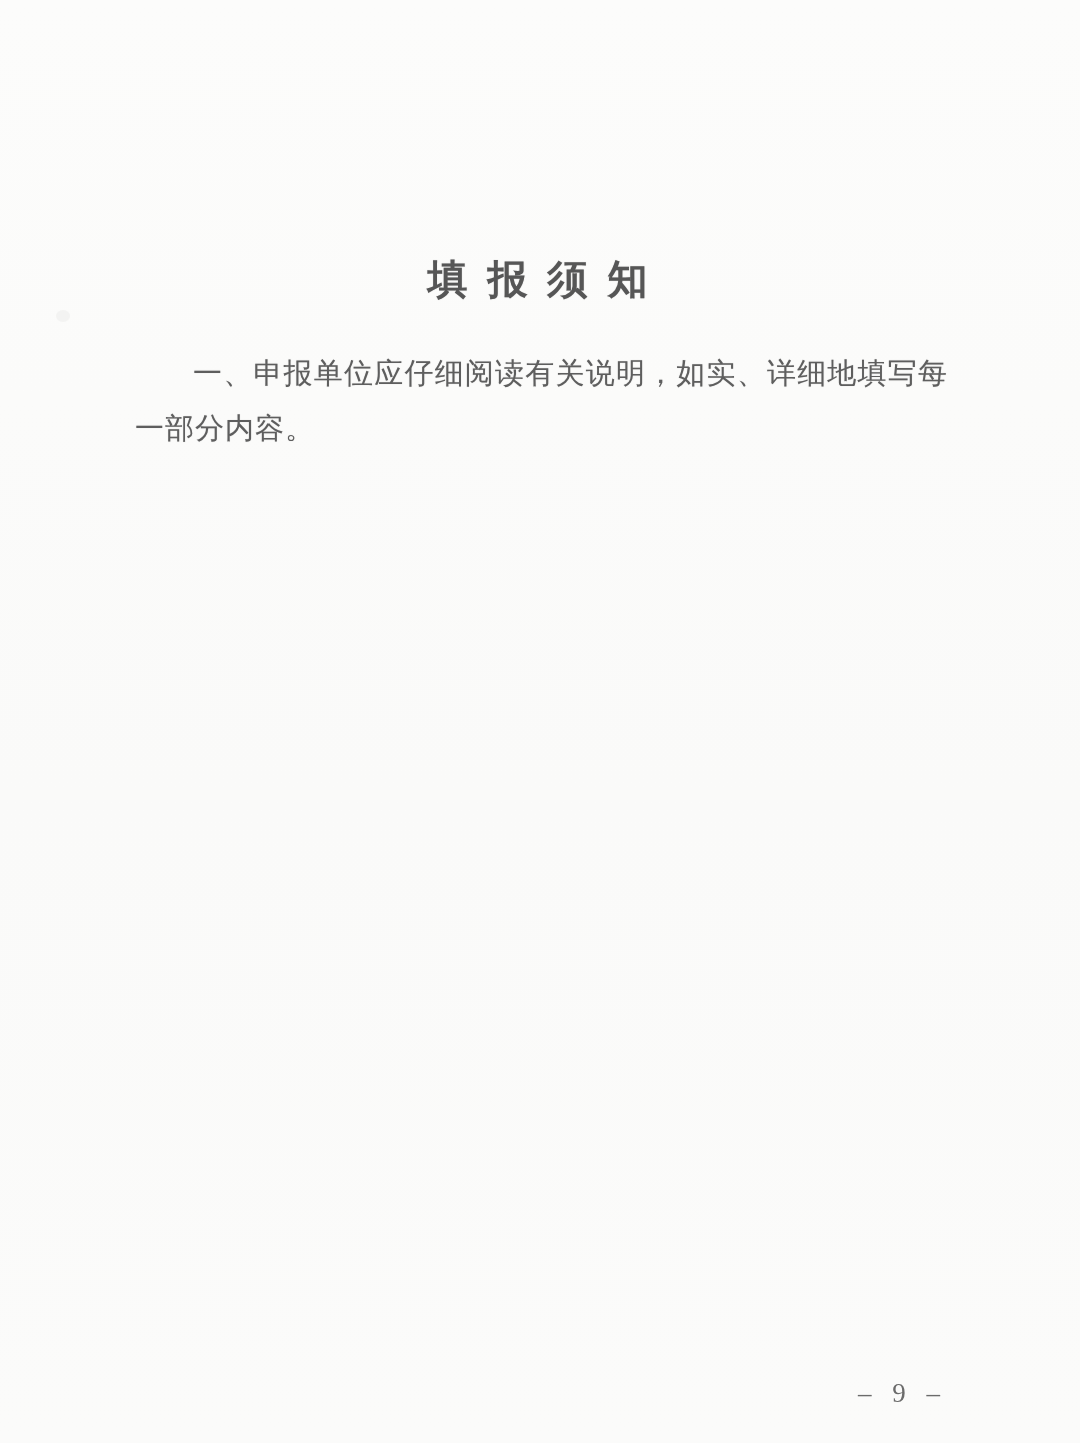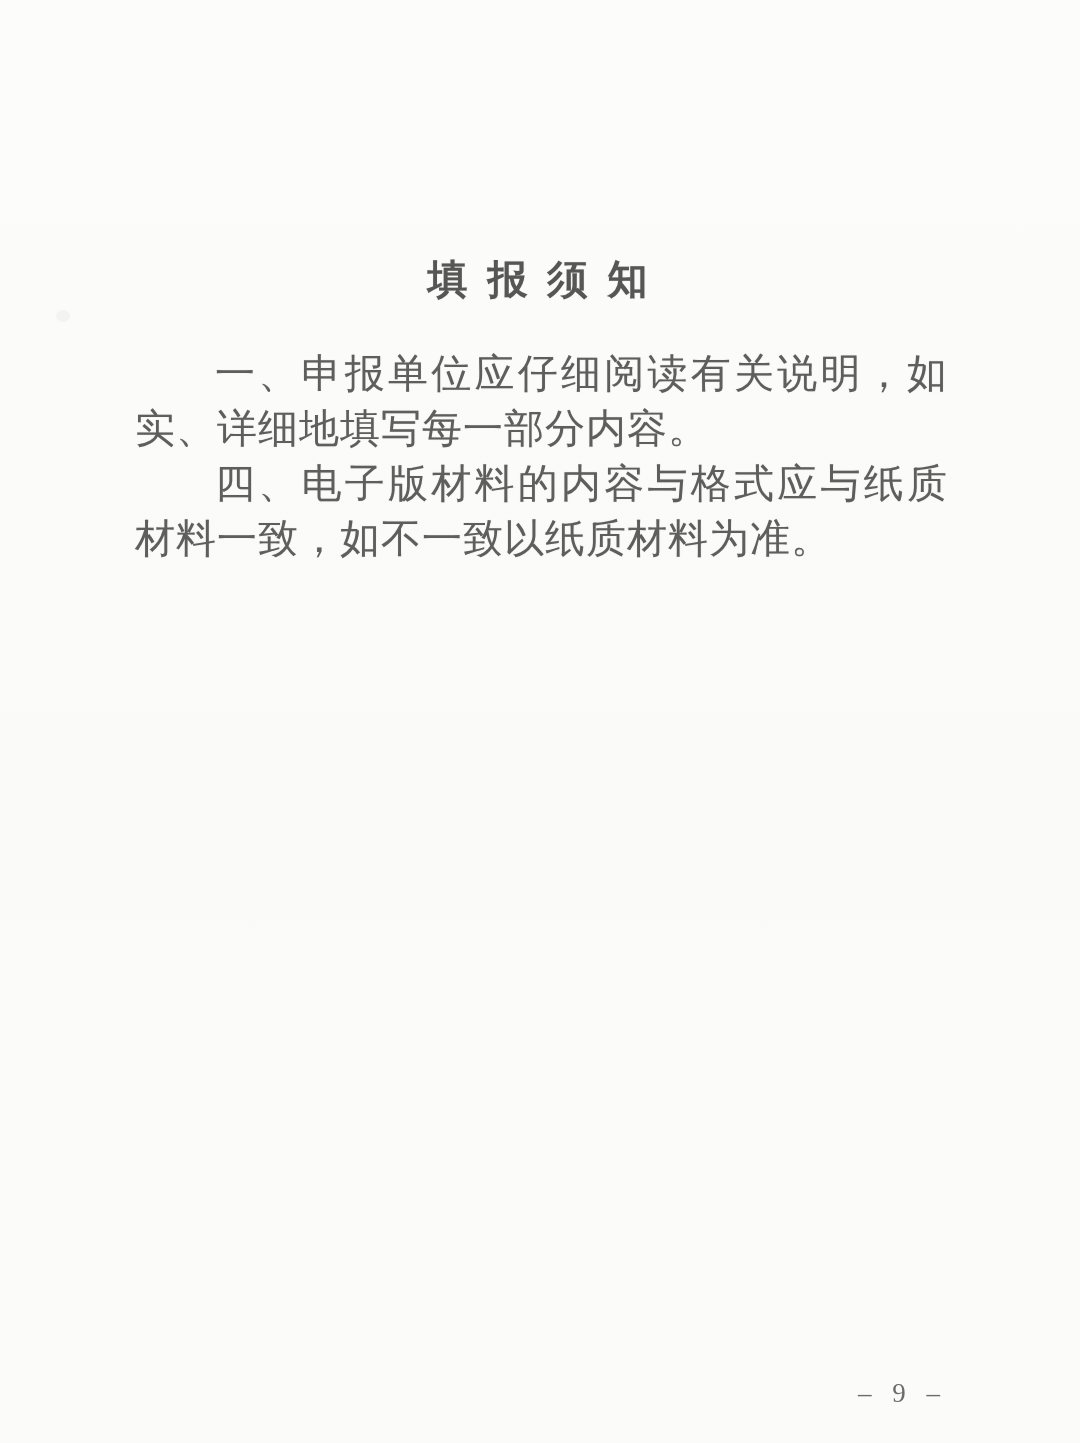--- a/index.html
+++ b/index.html
@@ -35,21 +35,21 @@
     line-height: 56px;
     text-shadow: 0 0 1px rgba(86,86,86,0.35);
   }
 
   .doc-body {
     position: absolute;
     top: 346px;
     left: 135px;
     width: 813px;
     color: #5e5e5e;
-    font-size: 40px;
+    font-size: 29px;
     line-height: 55px;
   }
 
   .doc-body p {
     text-align: justify;
     text-justify: inter-ideograph;
     text-indent: 2em;
     letter-spacing: 1px;
     text-shadow: 0 0 1px rgba(94,94,94,0.3);
   }
@@ -79,18 +79,17 @@
 <body>
 
 <div class="page">
 
   <div class="scan-artifact"></div>
 
   <h1 class="doc-title">填 报 须 知</h1>
 
   <div class="doc-body">
     <p>一、申报单位应仔细阅读有关说明，如实、详细地填写每一部分内容。</p>
-    <p>四、电子版材料的内容与格式应与纸质材料一致，如不一致以纸质材料为准。</p>
   </div>
 
   <div class="page-number">– 9 –</div>
 
 </div>
 
 </body></html>

